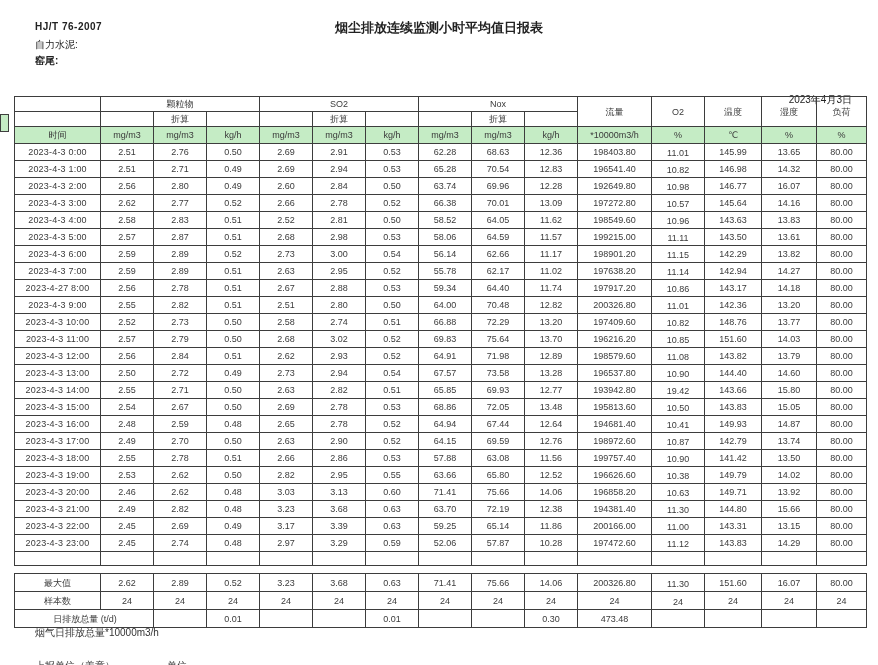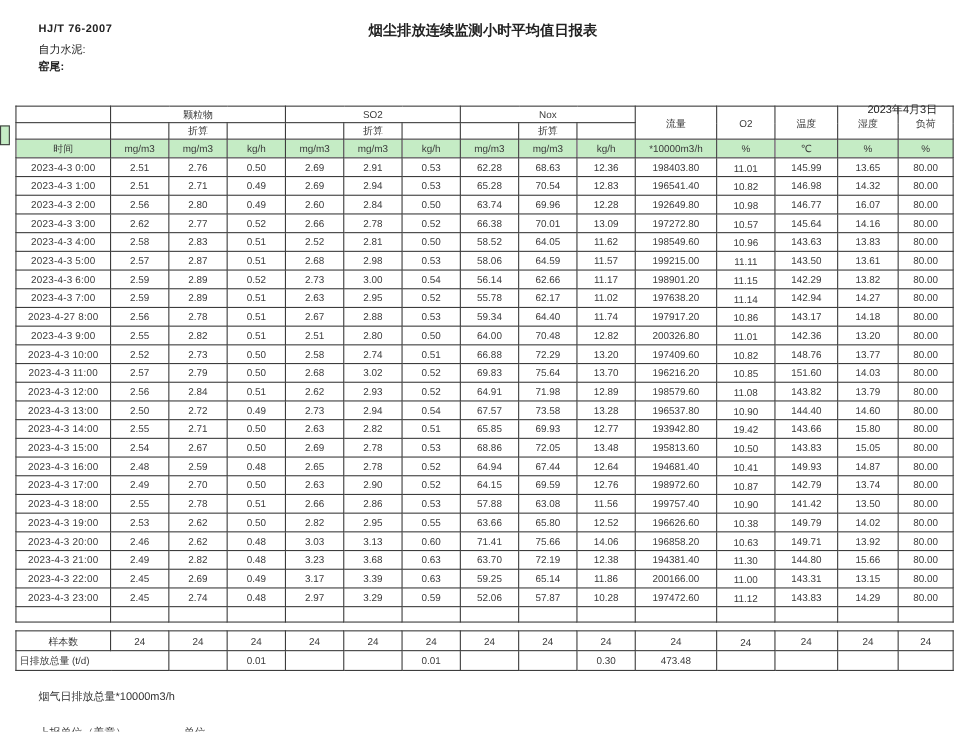--- a/index.html
+++ b/index.html
@@ -22,21 +22,21 @@
     text-align:center;padding:0 1px;height:15px;color:#3a3a3a;
     white-space:nowrap;overflow:hidden;
   }
   .rpt tr.h1 th{height:14px;}
   .rpt tr.h2 th{height:13px;}
   .rpt tr.units th{height:16px;background:var(--green);}
   .rpt td.o2{vertical-align:bottom;line-height:11px;padding-bottom:1px;}
   .rpt td.time{letter-spacing:.2px;}
   .rpt tr.spacer td{height:13px;}
   table.summary td{height:16px;}
-  table.summary td.total-label{text-align:left;padding-left:3px;}
+  table.summary td.total-label{text-align:center;padding-left:3px;}
   .gap{height:7px;}
   .footer{position:absolute;left:35px;top:626px;font-size:10px;color:#333;}
   .footer-row{margin-top:3px;}
   .footer-row .report-unit{display:inline-block;width:132px;margin-top:16px;}
 </style>
 </head>
 <body>
 
 <div class="doc-standard">HJ/T 76-2007</div>
 <div class="doc-title">烟尘排放连续监测小时平均值日报表</div>
@@ -548,20 +548,37 @@
         <col style="width: 53px;">
         <col style="width: 53px;">
         <col style="width: 74px;">
         <col style="width: 53px;">
         <col style="width: 57px;">
         <col style="width: 55px;">
         <col style="width: 50px;">
       </colgroup>
       <tbody>
         <tr>
+          <td>最大值</td>
+          <td>2.62</td>
+          <td>2.89</td>
+          <td>0.52</td>
+          <td>3.23</td>
+          <td>3.68</td>
+          <td>0.63</td>
+          <td>71.41</td>
+          <td>75.66</td>
+          <td>14.06</td>
+          <td>200326.80</td>
+          <td class="o2">11.30</td>
+          <td>151.60</td>
+          <td>16.07</td>
+          <td>80.00</td>
+        </tr>
+        <tr>
           <td>样本数</td>
           <td>24</td>
           <td>24</td>
           <td>24</td>
           <td>24</td>
           <td>24</td>
           <td>24</td>
           <td>24</td>
           <td>24</td>
           <td>24</td>

